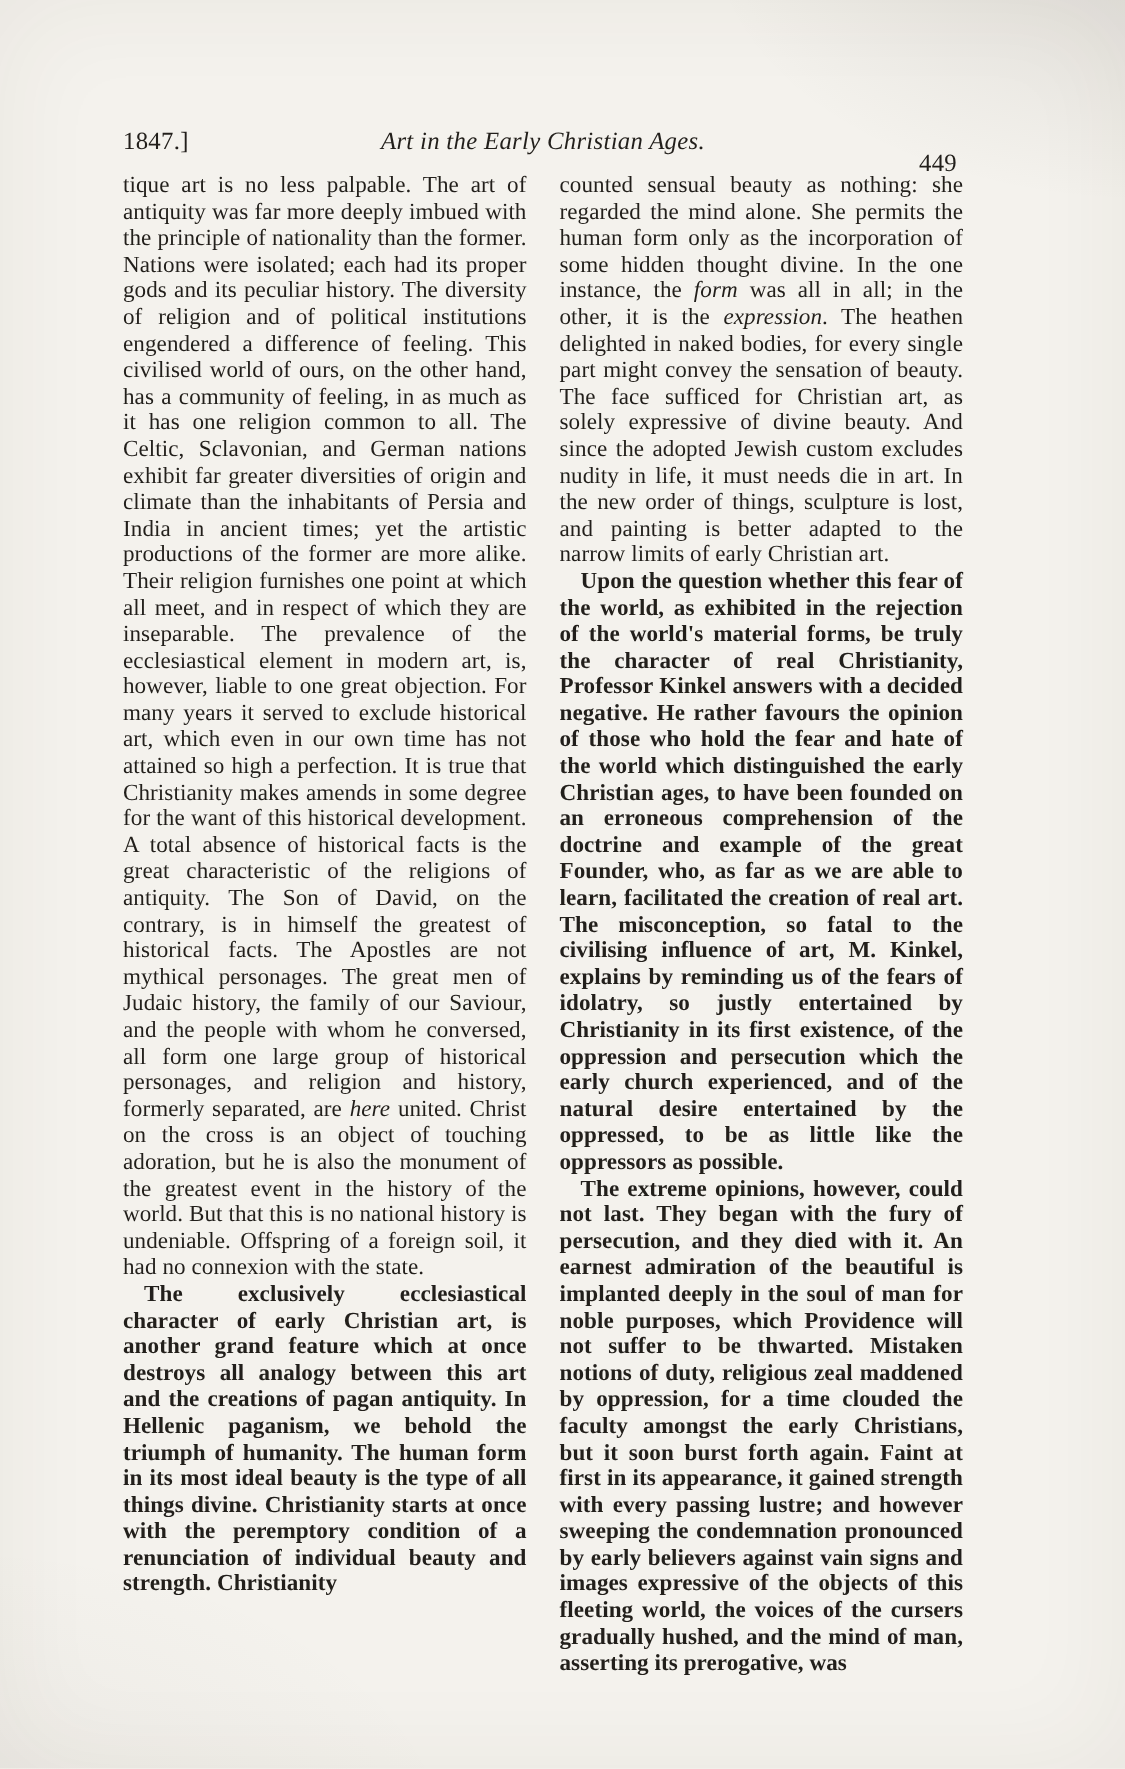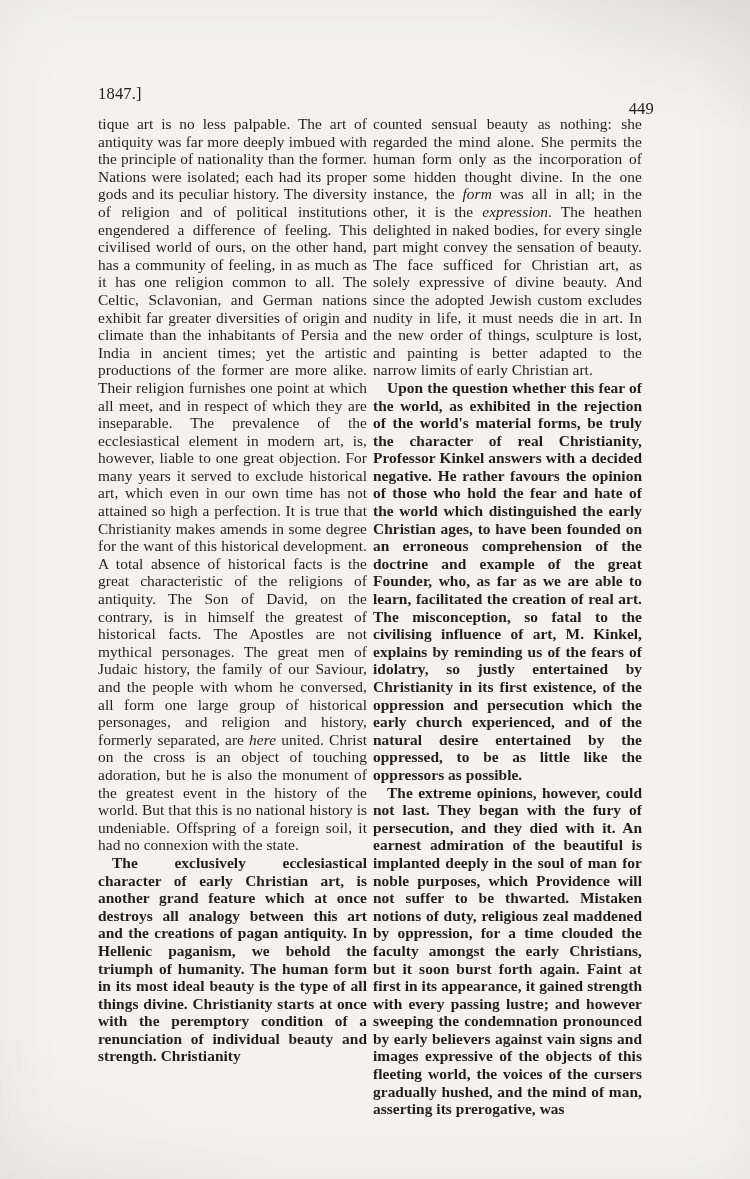--- a/index.html
+++ b/index.html
@@ -21,21 +21,21 @@
     height: 1179px;
     background:
       radial-gradient(ellipse 420px 260px at 102% -4%, rgba(70,62,52,0.12), rgba(70,62,52,0) 70%),
       radial-gradient(ellipse 500px 300px at -5% 105%, rgba(70,62,52,0.05), rgba(70,62,52,0) 70%),
       var(--paper);
     box-shadow: inset 0 0 70px rgba(60,50,40,0.06);
     overflow: hidden;
   }
   .text-block {
     position: absolute;
-    left: 98px;
+    left: 82px;
     top: 84px;
     width: 560px;
   }
   .running-head {
     position: relative;
     height: 22px;
     font-size: 16.5px;
     line-height: 20px;
     letter-spacing: 0.2px;
   }
@@ -53,21 +53,21 @@
     white-space: nowrap;
   }
   .head-right {
     position: absolute;
     right: 4px;
     top: 0;
     margin-top: 15px;
   }
   .columns {
     display: flex;
-    gap: 6px;
+    gap: 22px;
     margin-top: 9px;
   }
   .col {
     width: 269px;
     font-size: 15.4px;
     line-height: 17.6px;
     text-align: justify;
     letter-spacing: 0.05px;
   }
   .col p {
@@ -80,20 +80,21 @@
   .col em {
   }
 </style>
 </head>
 <body>
 
 <div class="page">
   <div class="text-block">
     <div class="running-head">
       <span class="head-left">1847.]</span>
+      <span class="head-center">Art in the Early Christian Ages.</span>
       <span class="head-right">449</span>
     </div>
     <div class="columns">
       <div class="col">
           <p class=""><span>tique art is no less palpable. The art of antiquity was far more deeply imbued with the principle of nationality than the former. Nations were isolated; each had its proper gods and its peculiar history. The diversity of religion and of political institutions engendered a difference of feeling. This civilised world of ours, on the other hand, has a community of feeling, in as much as it has one religion common to all. The Celtic, Sclavonian, and German nations exhibit far greater diversities of origin and climate than the inhabitants of Persia and India in ancient times; yet the artistic productions of the former are more alike. Their religion furnishes one point at which all meet, and in respect of which they are inseparable. The prevalence of the ecclesiastical element in modern art, is, however, liable to one great objection. For many years it served to exclude historical art, which even in our own time has not attained so high a perfection. It is true that Christianity makes amends in some degree for the want of this historical development. A total absence of historical facts is the great characteristic of the religions of antiquity. The Son of David, on the contrary, is in himself the greatest of historical facts. The Apostles are not mythical personages. The great men of Judaic history, the family of our Saviour, and the people with whom he conversed, all form one large group of historical personages, and religion and history, formerly separated, are </span><em>here</em><span> united. Christ on the cross is an object of touching adoration, but he is also the monument of the greatest event in the history of the world. But that this is no national history is undeniable. Offspring of a foreign soil, it had no connexion with the state.</span></p>
           <p class="indent"><span>The exclusively ecclesiastical character of early Christian art, is another grand feature which at once destroys all analogy between this art and the creations of pagan antiquity. In Hellenic paganism, we behold the triumph of humanity. The human form in its most ideal beauty is the type of all things divine. Christianity starts at once with the peremptory condition of a renunciation of individual beauty and strength. Christianity</span></p>
         </div>
       <div class="col">
           <p class=""><span>counted sensual beauty as nothing: she regarded the mind alone. She permits the human form only as the incorporation of some hidden thought divine. In the one instance, the </span><em>form</em><span> was all in all; in the other, it is the </span><em>expression</em><span>. The heathen delighted in naked bodies, for every single part might convey the sensation of beauty. The face sufficed for Christian art, as solely expressive of divine beauty. And since the adopted Jewish custom excludes nudity in life, it must needs die in art. In the new order of things, sculpture is lost, and painting is better adapted to the narrow limits of early Christian art.</span></p>
           <p class="indent"><span>Upon the question whether this fear of the world, as exhibited in the rejection of the world's material forms, be truly the character of real Christianity, Professor Kinkel answers with a decided negative. He rather favours the opinion of those who hold the fear and hate of the world which distinguished the early Christian ages, to have been founded on an erroneous comprehension of the doctrine and example of the great Founder, who, as far as we are able to learn, facilitated the creation of real art. The misconception, so fatal to the civilising influence of art, M. Kinkel, explains by reminding us of the fears of idolatry, so justly entertained by Christianity in its first existence, of the oppression and persecution which the early church experienced, and of the natural desire entertained by the oppressed, to be as little like the oppressors as possible.</span></p>

